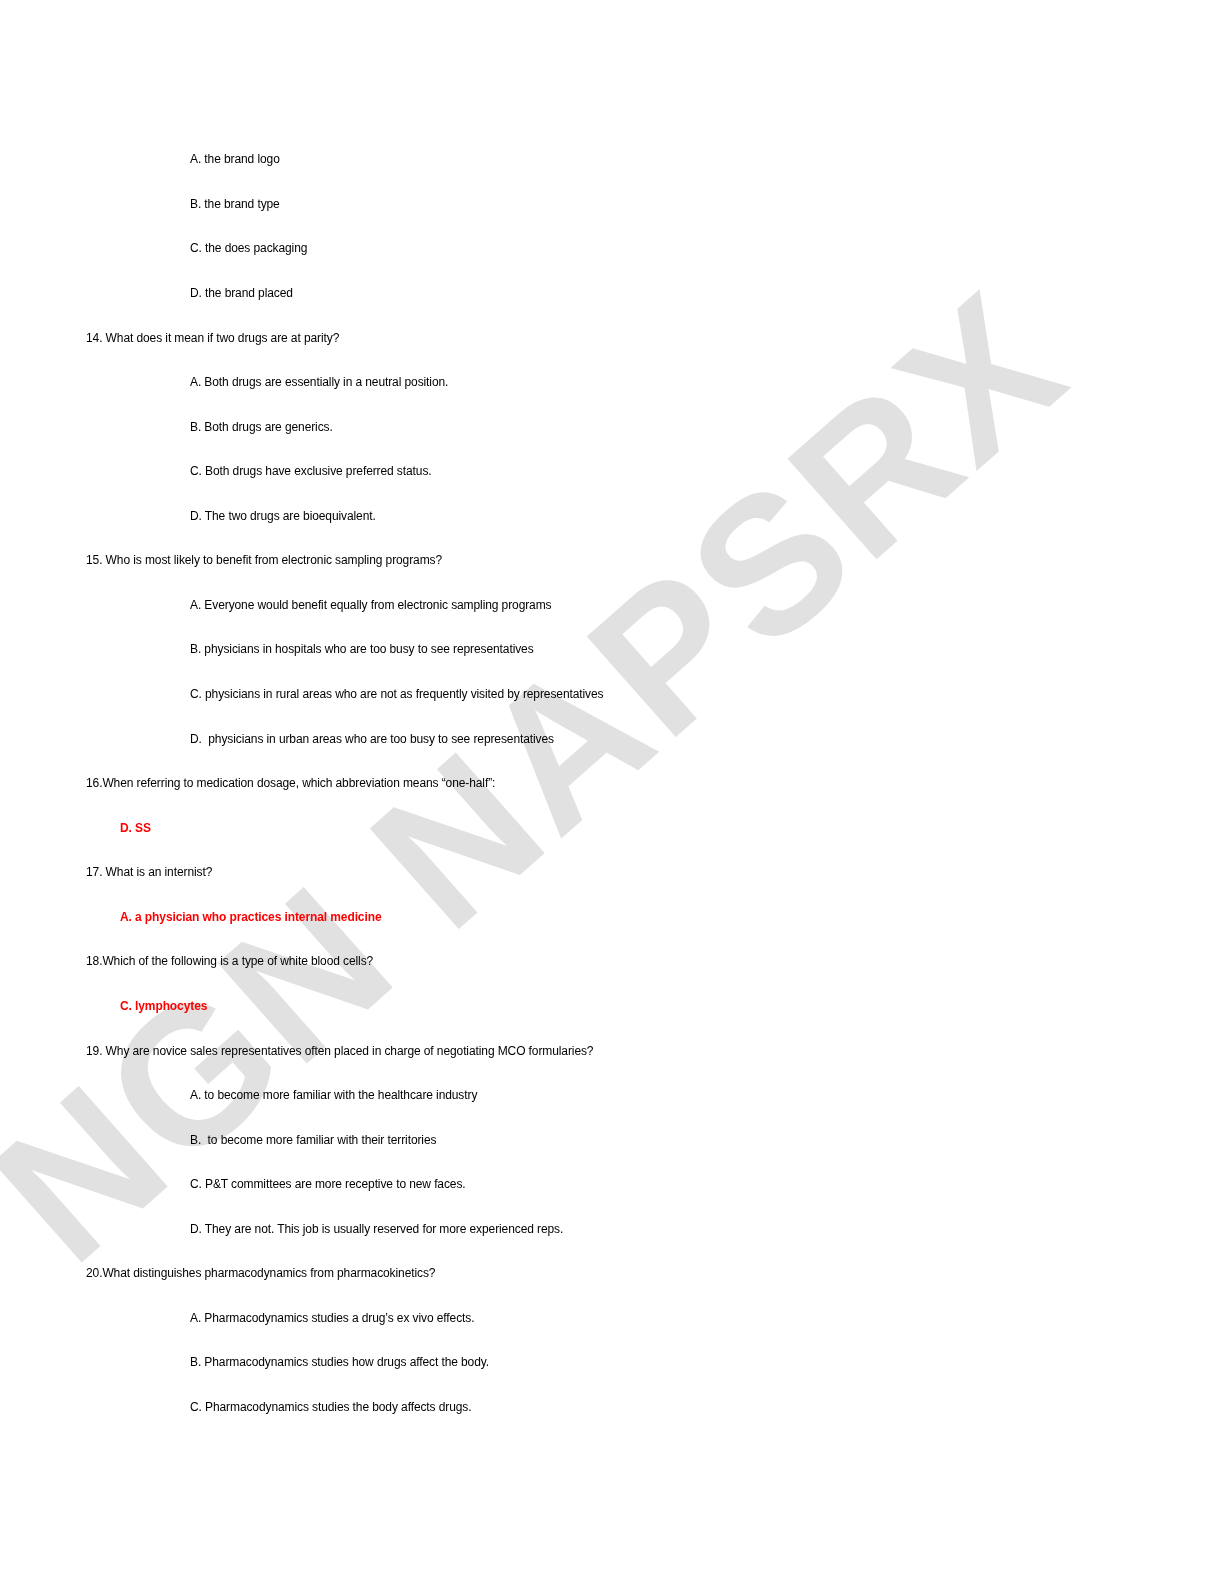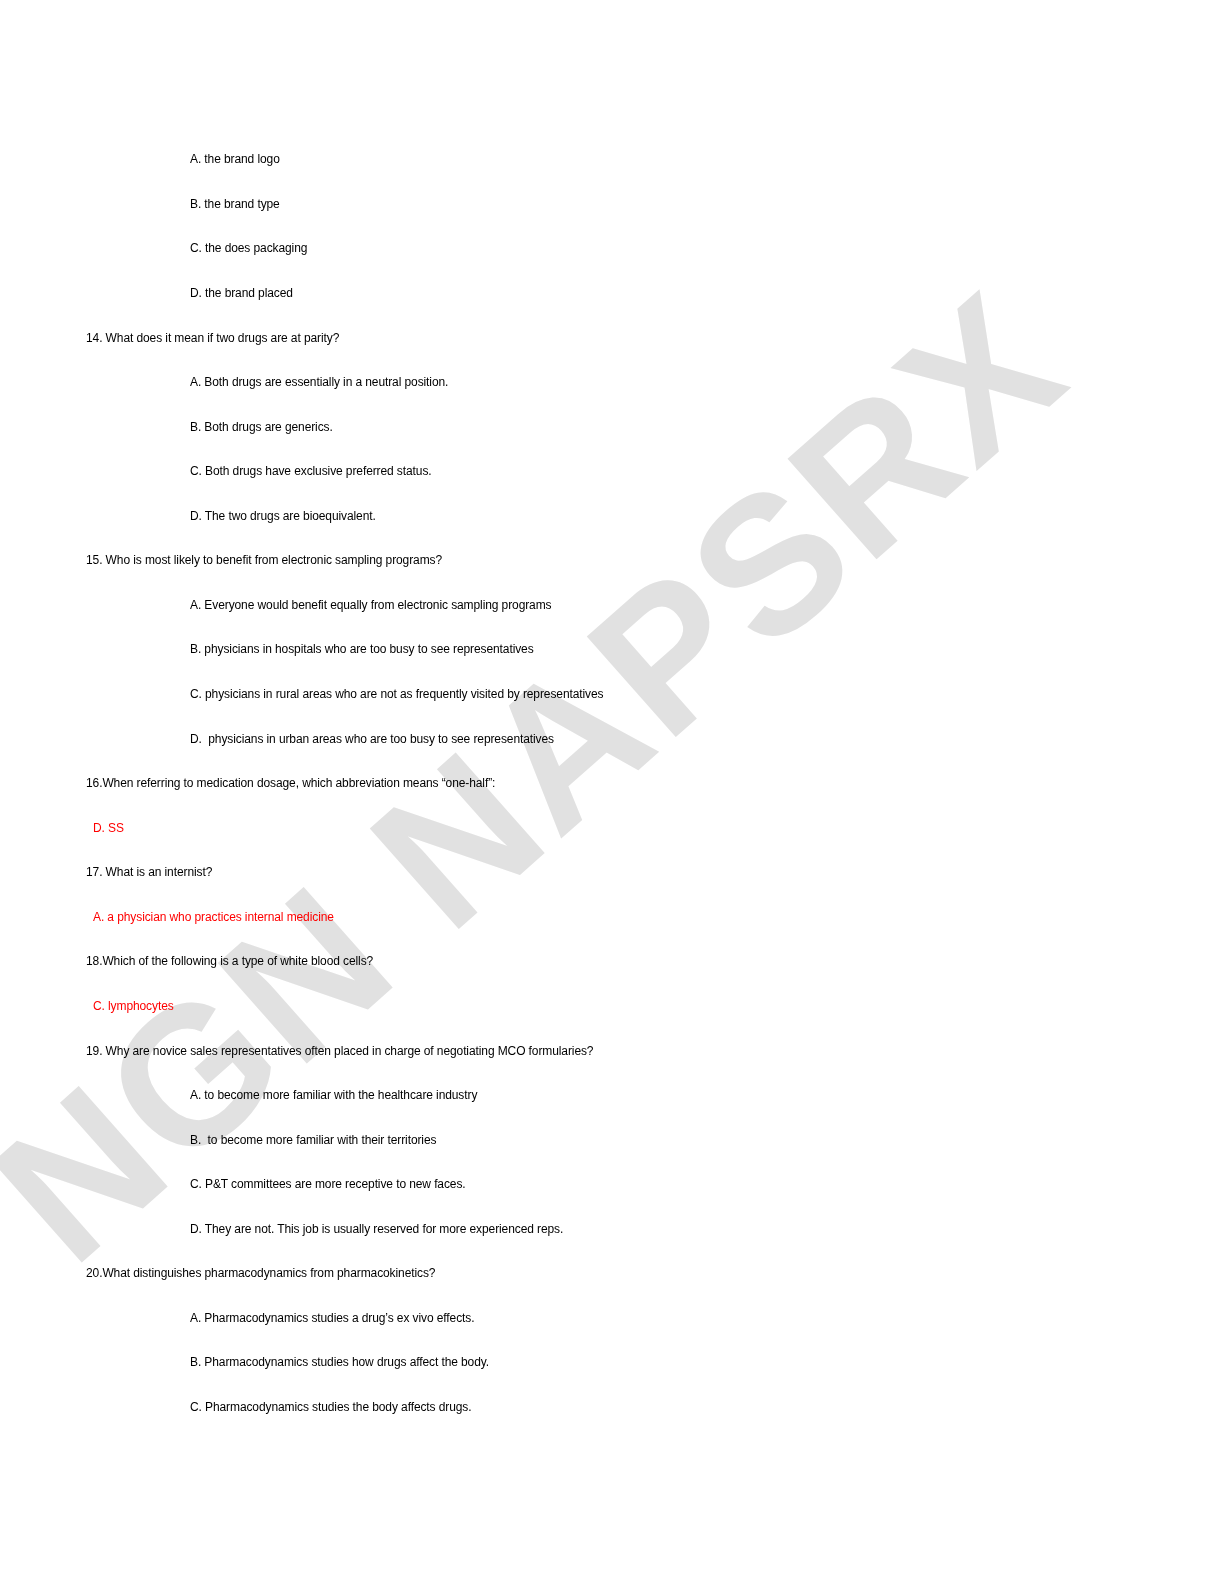--- a/index.html
+++ b/index.html
@@ -47,21 +47,21 @@
     height: 44.57px;
     display: flex;
     align-items: center;
     font-size: 12px;
     letter-spacing: -0.1px;
     color: var(--text-color, #000000);
     white-space: pre;
   }
   .line.q   { padding-left: 86px; text-align: right; }
   .line.opt { padding-left: 190px; }
-  .line.ans { padding-left: 93px; color: var(--answer-color, #ff0000); }
+  .line.ans { padding-left: 120px; color: var(--answer-color, #ff0000); font-weight: bold; }
 </style>
 </head>
 <body>
 
 <div class="page">
   <div class="watermark">NGN NAPSRX</div>
   <div class="content">
       <div class="line opt">A. the brand logo</div>
       <div class="line opt">B. the brand type</div>
       <div class="line opt">C. the does packaging</div>

